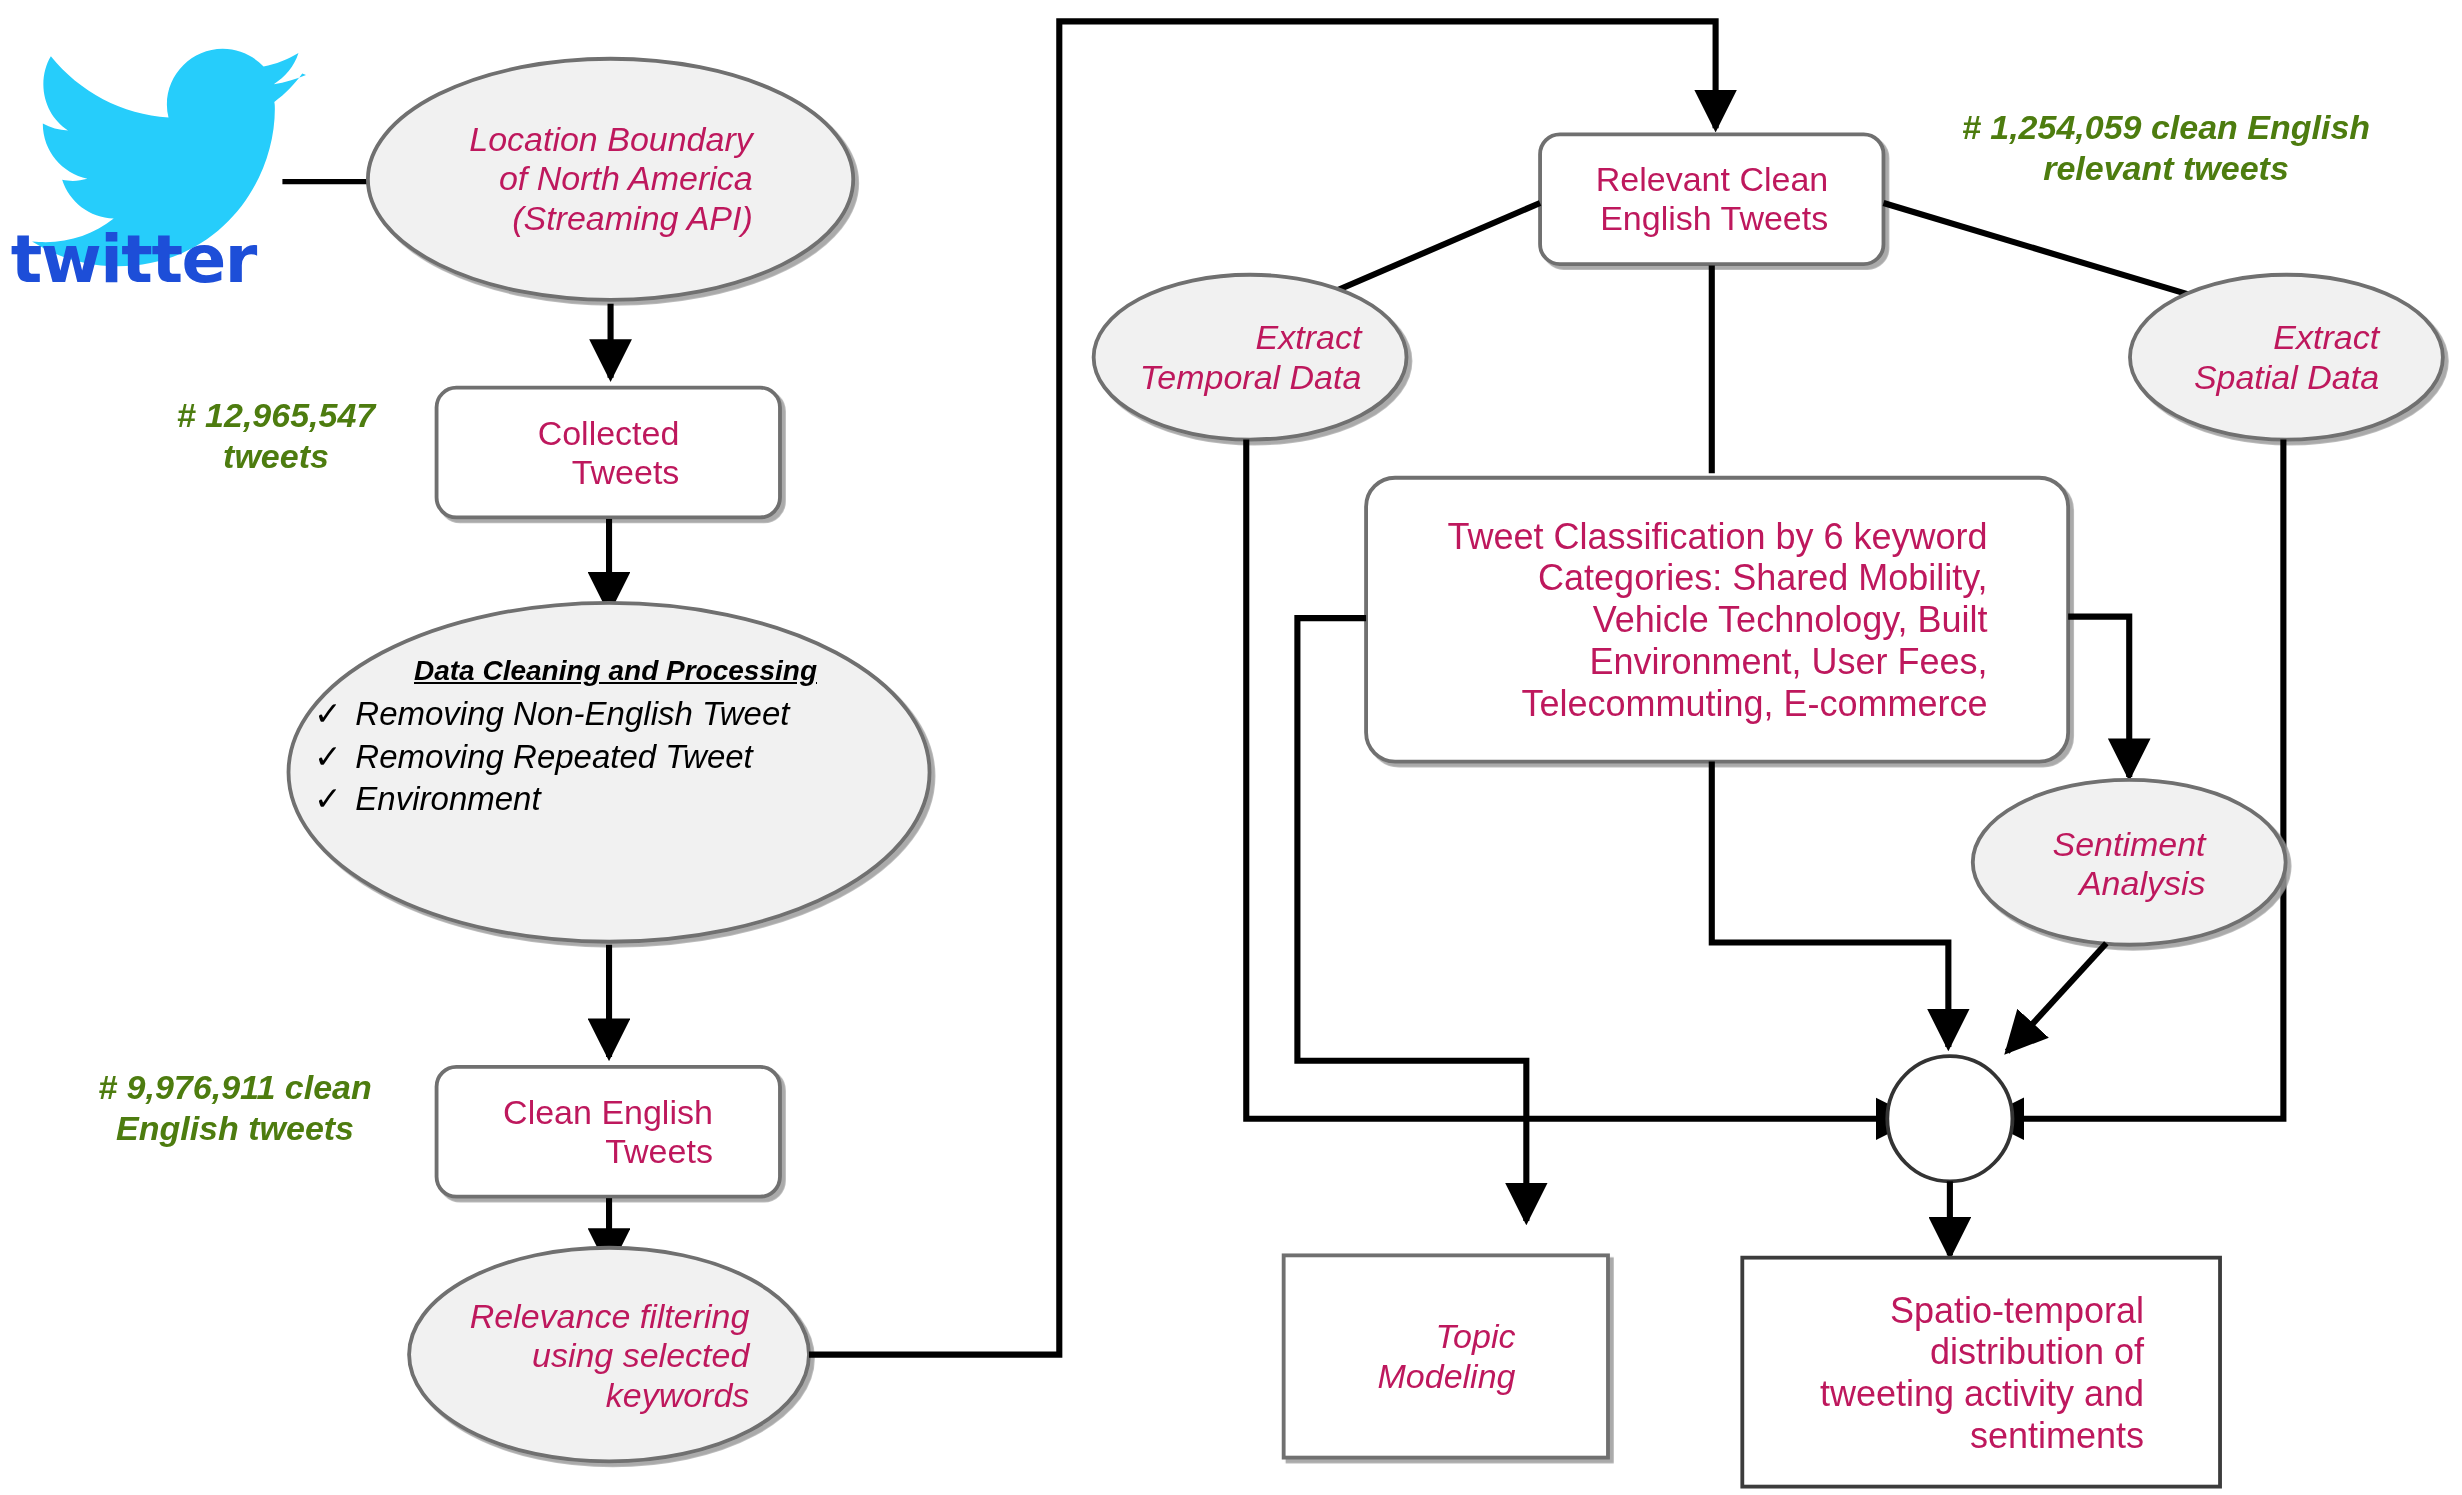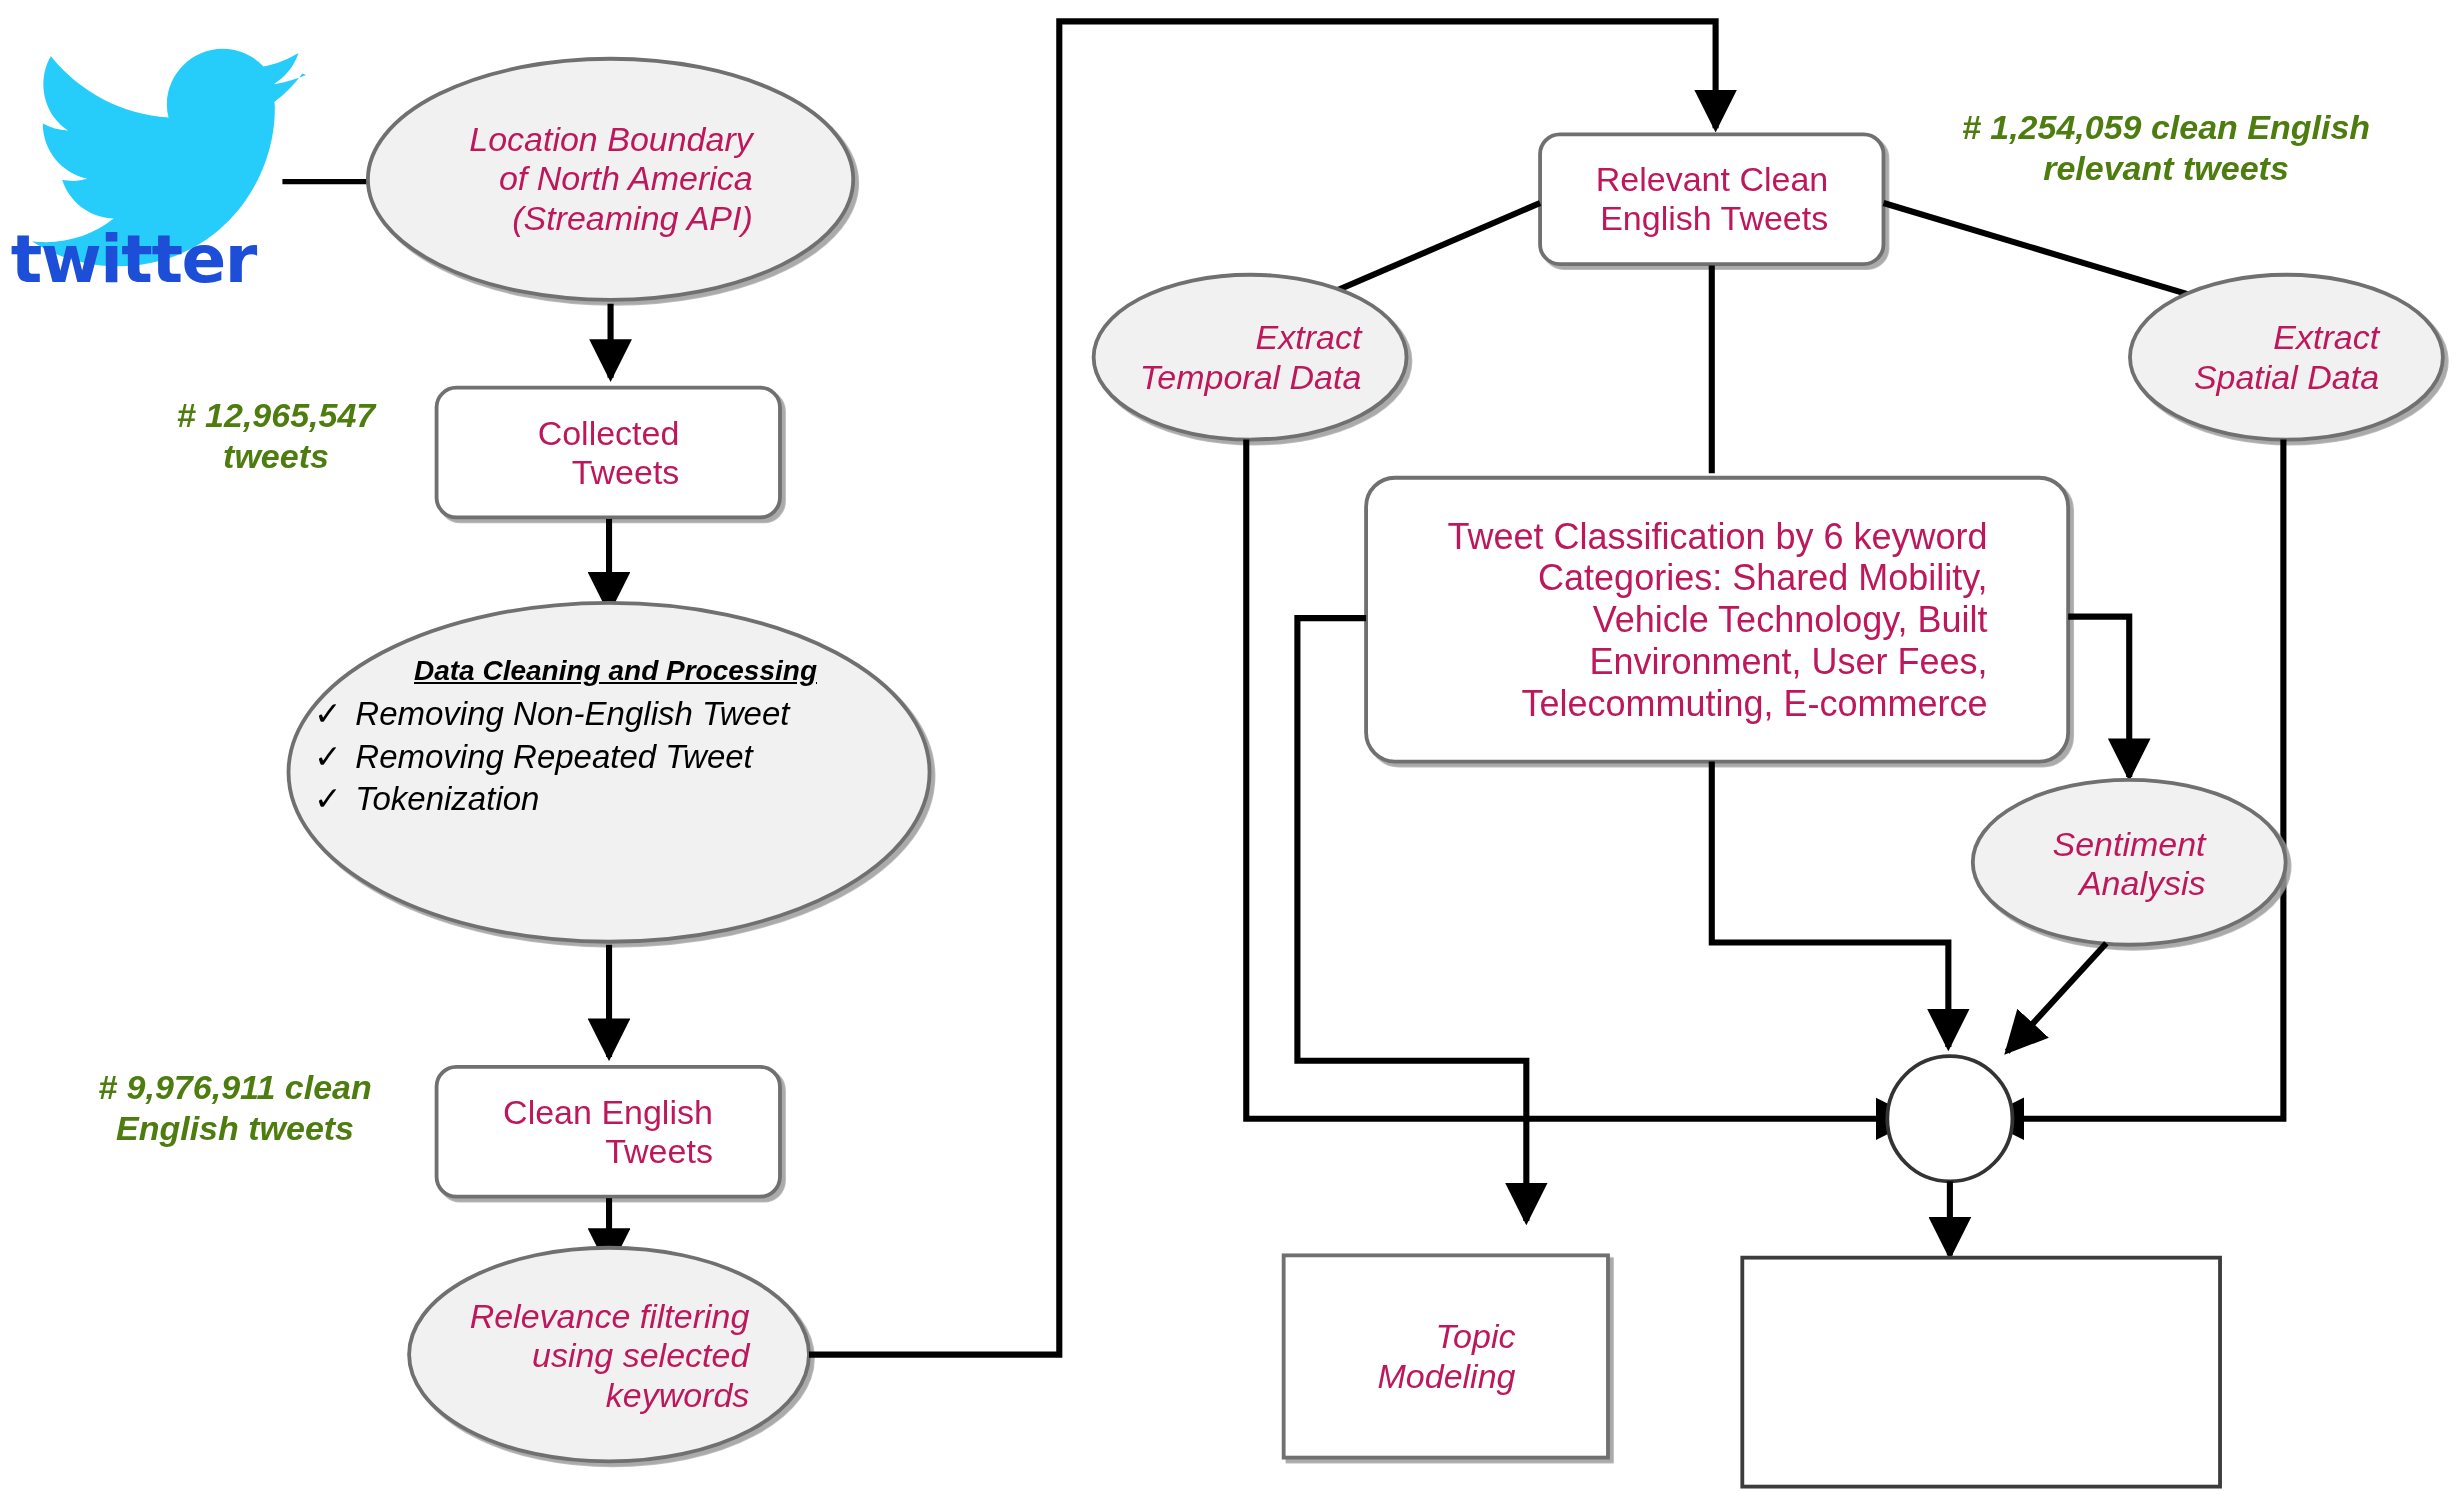--- a/index.html
+++ b/index.html
@@ -203,21 +203,21 @@
 
   <div class="cleaning-block" style="left:314px; top:653px; width:603px;">
     <span class="cleaning-title">Data Cleaning and Processing</span>
     <span class="cleaning-item">
       <span class="chk">✓</span><span>Removing Non-English Tweet</span>
     </span>
     <span class="cleaning-item">
       <span class="chk">✓</span><span>Removing Repeated Tweet</span>
     </span>
     <span class="cleaning-item">
-      <span class="chk">✓</span><span>Tokenization</span>
+      <span class="chk">✓</span><span>Environment</span>
     </span>
   </div>
 
   <div class="node-label lbl-rect" style="left:441px; top:1071px; width:334px; height:122px;">Clean English
 Tweets</div>
 
   <div class="node-label lbl-ellipse" style="left:434px; top:1275px; width:351px; height:162px;">Relevance filtering
 using selected
 keywords</div>
 
@@ -235,20 +235,24 @@
 Vehicle Technology, Built
 Environment, User Fees,
 Telecommuting, E-commerce</div>
 
   <div class="node-label lbl-ellipse" style="left:1981px; top:800px; width:296px; height:128px;">Sentiment
 Analysis</div>
 
   <div class="node-label lbl-ellipse" style="left:1290px; top:1261px; width:313px; height:191px;">Topic
 Modeling</div>
 
+  <div class="node-label lbl-rect" style="left:1749px; top:1263px; width:466px; height:220px; font-size:36px;">Spatio-temporal
+distribution of
+tweeting activity and
+sentiments</div>
 
   <div class="annot" style="left:131px; top:395px; width:290px;"># 12,965,547
 tweets</div>
 
   <div class="annot" style="left:44px; top:1067px; width:382px;"># 9,976,911 clean
 English tweets</div>
 
   <div class="annot" style="left:1891px; top:107px; width:550px; text-align:center;"># 1,254,059 clean English
 relevant tweets</div>
 

